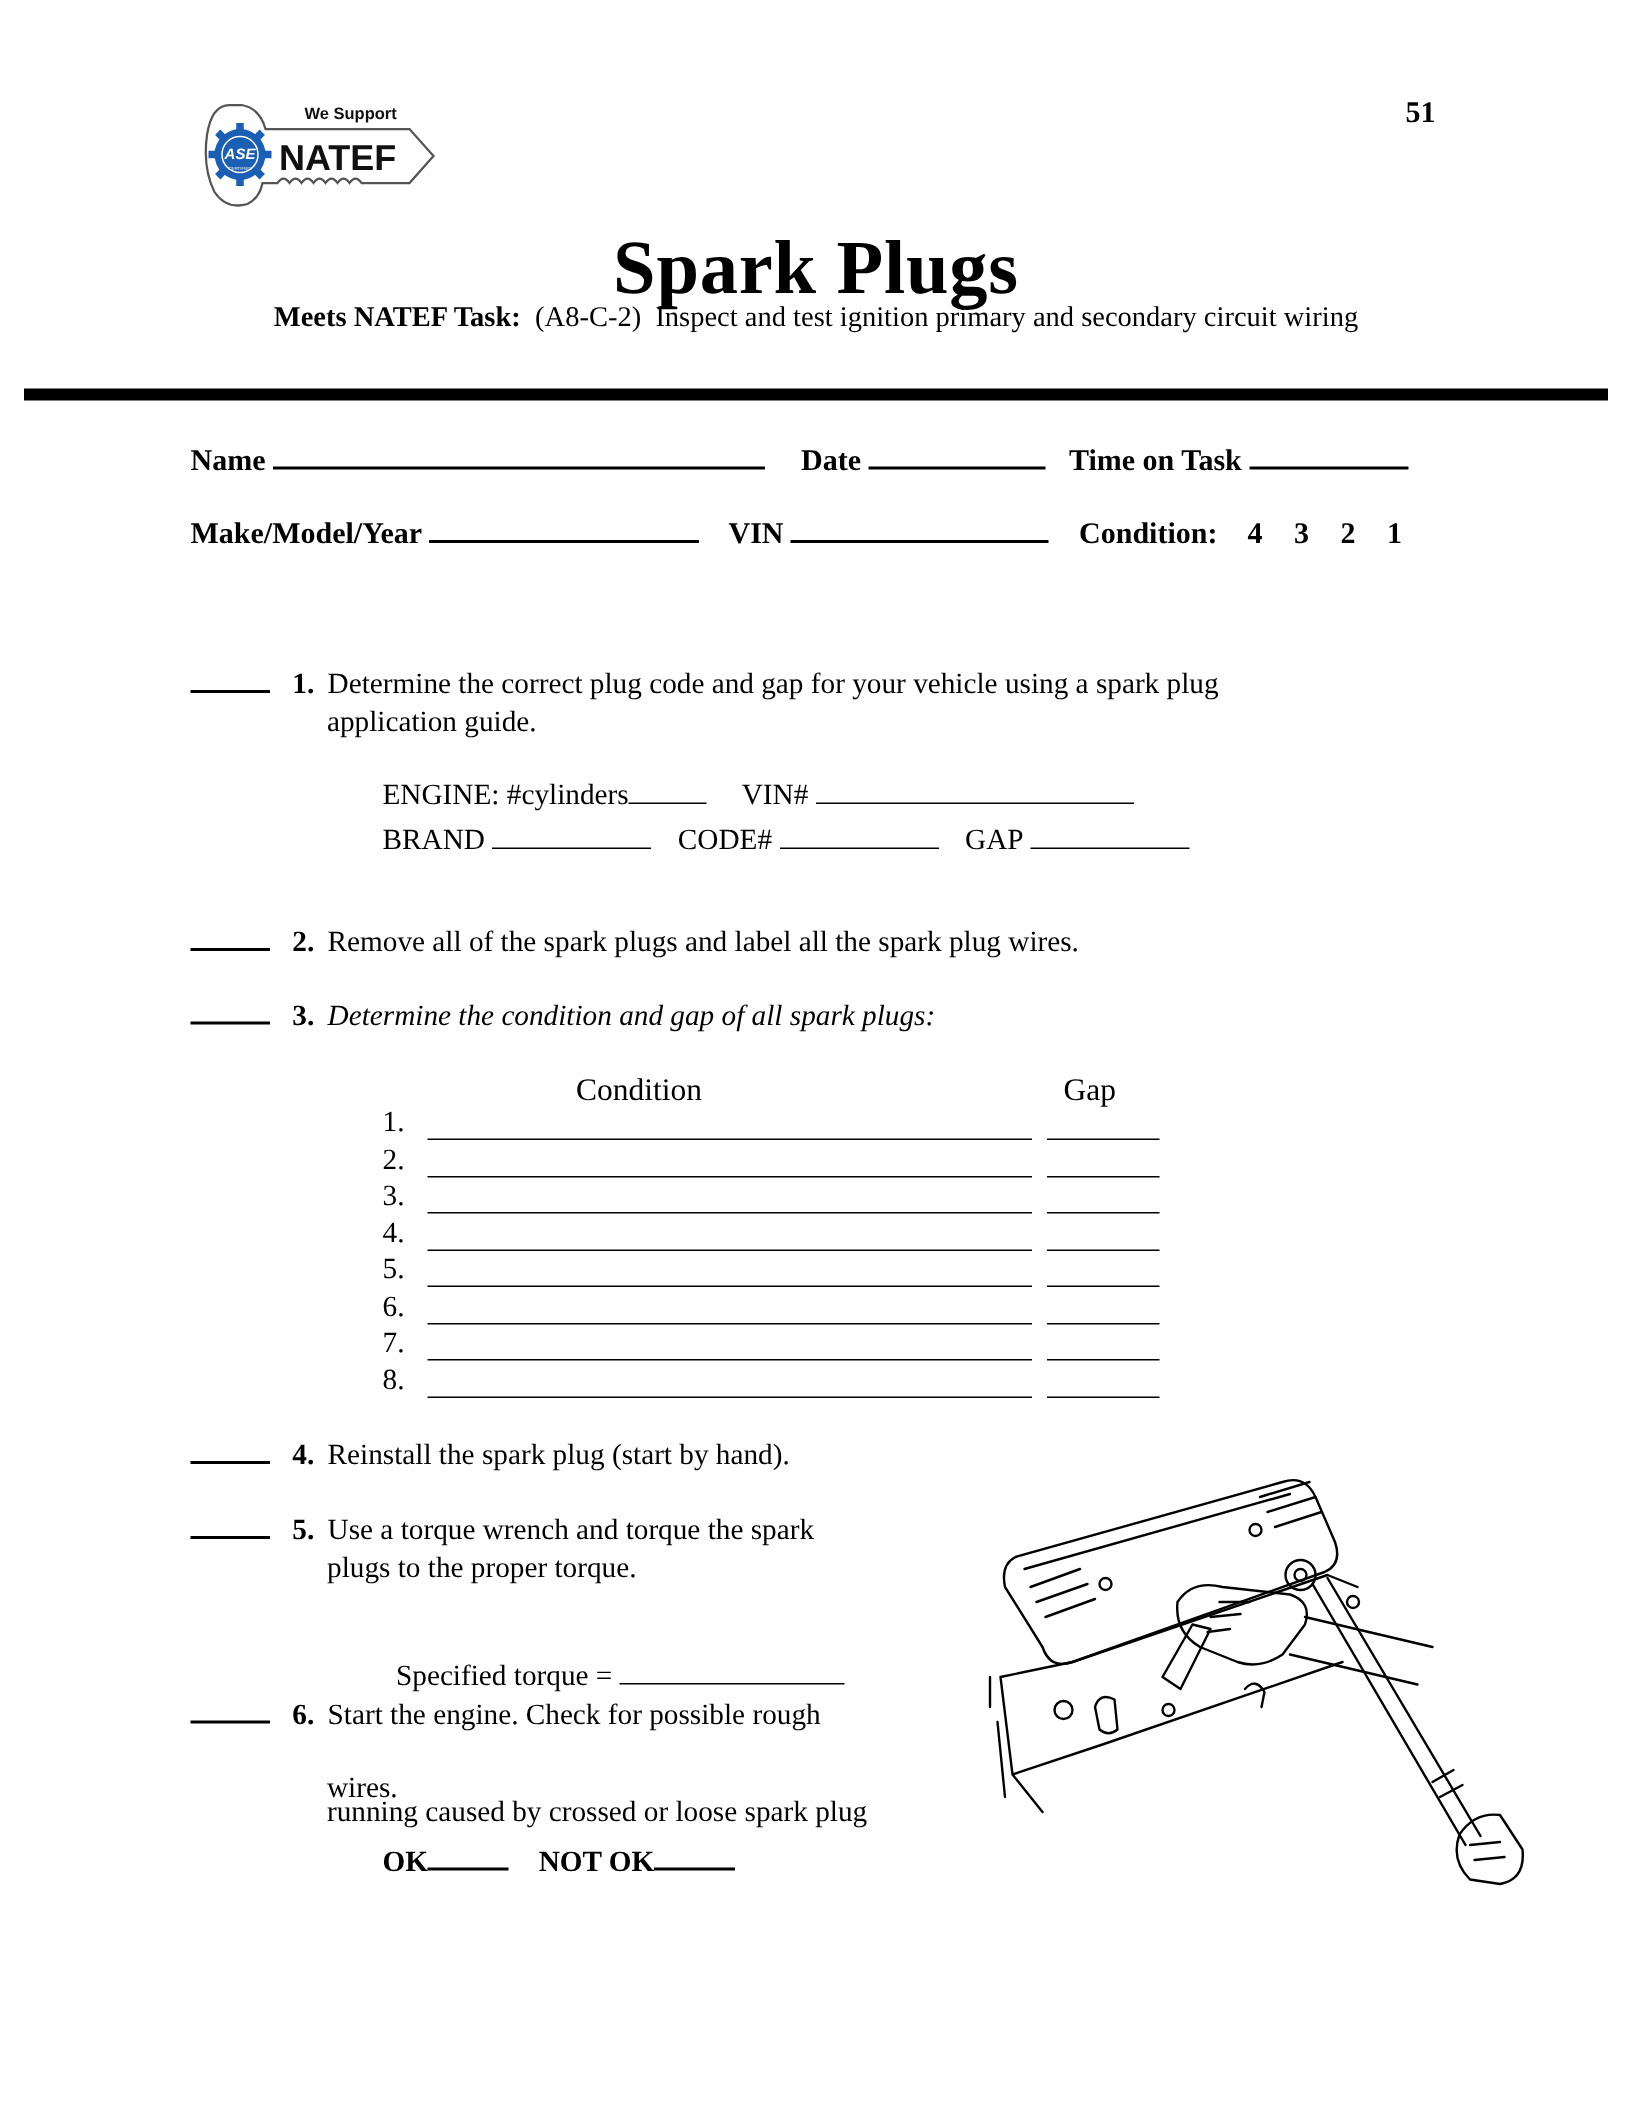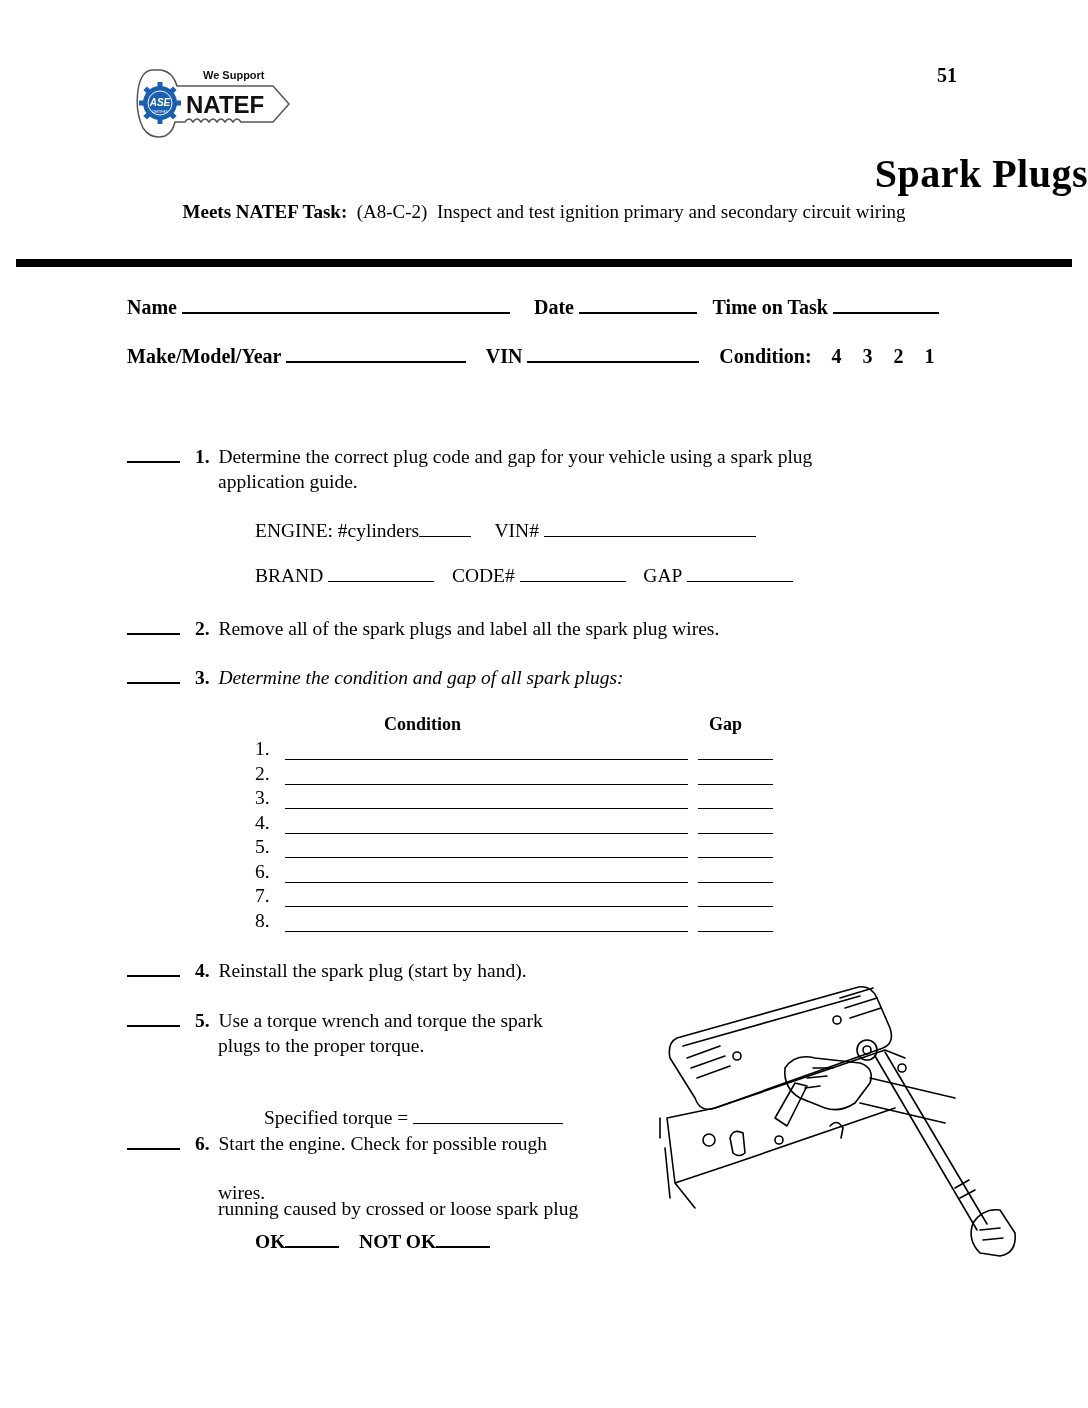--- a/index.html
+++ b/index.html
@@ -1,32 +1,32 @@
 <!DOCTYPE html>
 <html><head>
 <meta charset="utf-8">
 <style>
   html, body { margin:0; padding:0; background:#ffffff; }
   body { width:1088px; height:1408px; position:relative; overflow:hidden;
          font-family:"Liberation Serif","DejaVu Serif",serif; color:#000; }
   .abs { position:absolute; }
   .page-num { left:937px; top:64px; font-weight:bold; font-size:20px; }
   .logo { left:133px; top:60px; width:160px; height:82px; }
-  .title { left:0; width:1088px; top:150px; text-align:right; font-weight:bold; font-size:40px; letter-spacing:0.5px; }
+  .title { left:0; width:1088px; top:150px; text-align:center; font-weight:bold; font-size:51px; letter-spacing:0.5px; }
   .task { left:0; width:1088px; top:200px; text-align:center; font-size:19px; line-height:24px; }
   .task b { font-weight:bold; }
   .rule { left:16px; top:259px; width:1056px; height:8px; background:#000; }
   .hdr { font-weight:bold; font-size:20px; }
   .blank { display:inline-block; border-bottom:2px solid #000; vertical-align:baseline; height:1px; }
   .blank.thin { border-bottom-width:1.5px; }
   .row { white-space:nowrap; }
   .item { font-size:19.5px; line-height:25px; }
   .chk { display:inline-block; width:53px; border-bottom:2px solid #000; height:1px; vertical-align:baseline; }
   .num { font-weight:bold; }
-  .cond-hdr { font-weight:bold; font-size:18px; }
+  .cond-hdr { font-weight:normal; font-size:21px; }
   .cline { position:absolute; left:285px; width:403px; border-bottom:1.5px solid #000; }
   .gline { position:absolute; left:698px; width:75px; border-bottom:1.5px solid #000; }
   .cnum { position:absolute; left:255px; font-size:19.5px; }
   .illustration { left:655px; top:968px; width:370px; height:295px; }
 </style>
 </head>
 <body>
 
 <div class="abs page-num">51</div>
 
@@ -100,21 +100,21 @@
   <span style="margin-left:4px;">Determine the correct plug code and gap for your vehicle using a spark plug</span>
 </div>
 <div class="abs item row" style="left:218px; top:469px;">application guide.</div>
 
 <div class="abs item row" style="left:255px; top:518px;">
   <span>ENGINE:  #cylinders</span><span class="blank thin" style="width:52px;"></span>
   <span style="display:inline-block;width:14px;"></span>
   <span>VIN#</span>
   <span class="blank thin" style="width:212px;"></span>
 </div>
-<div class="abs item row" style="left:255px; top:563px;">
+<div class="abs item row" style="left:255px; top:548px;">
   <span>BRAND</span>
   <span class="blank thin" style="width:106px;"></span>
   <span style="display:inline-block;width:8px;"></span>
   <span>CODE#</span>
   <span class="blank thin" style="width:106px;"></span>
   <span style="display:inline-block;width:8px;"></span>
   <span>GAP</span>
   <span class="blank thin" style="width:106px;"></span>
 </div>
 

